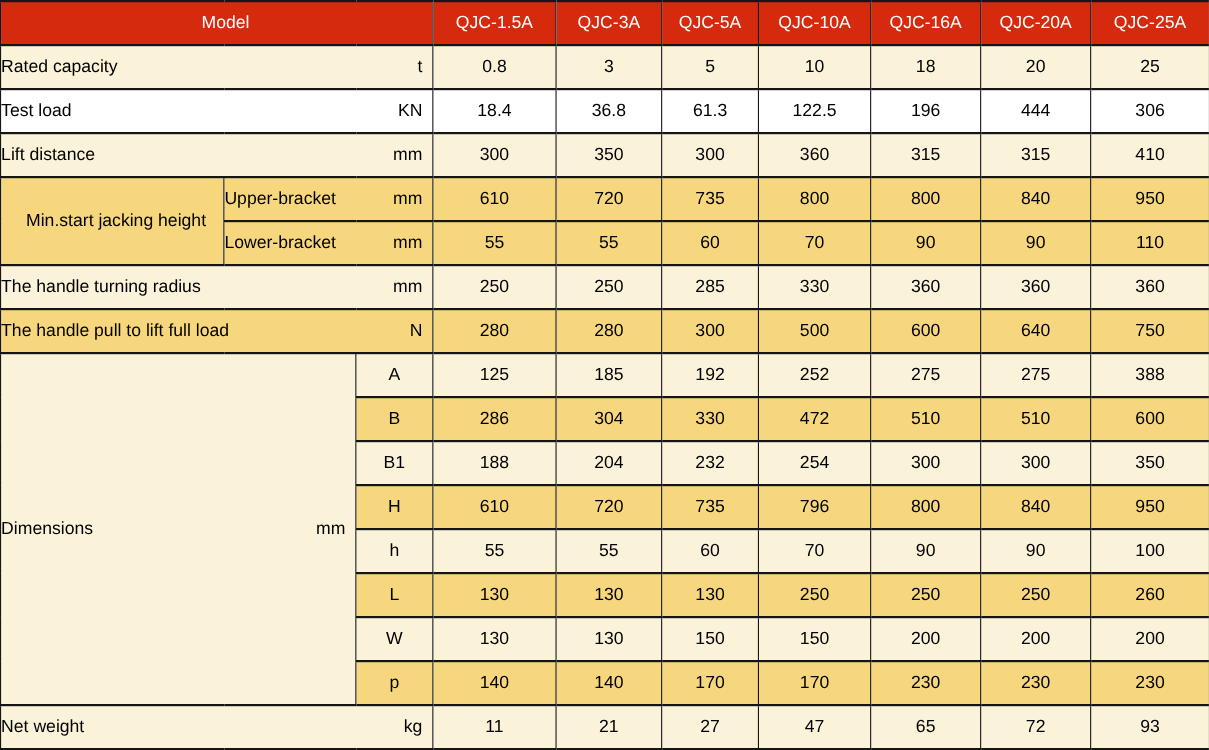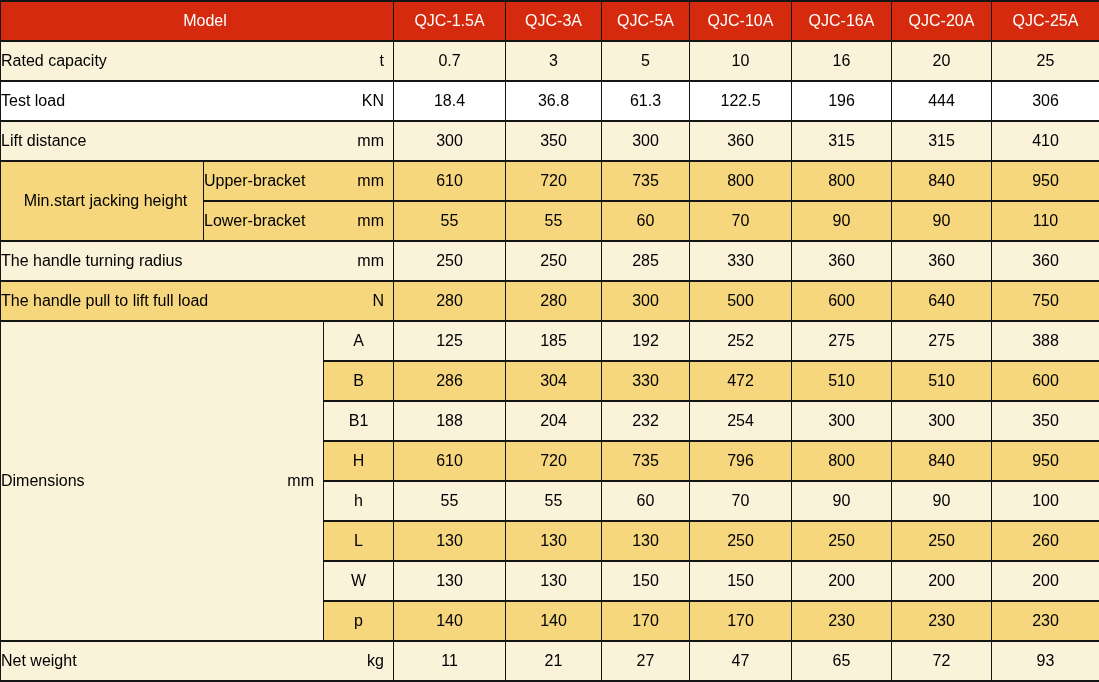--- a/index.html
+++ b/index.html
@@ -61,25 +61,25 @@
     <th class="model-col">QJC-25A</th>
   </tr>
 
   <tr>
     <td colspan="3" class="cream">
       <div class="lr">
             <span>Rated capacity</span>
             <span>t</span>
           </div>
     </td>
-    <td class="val cream">0.7</td>
+    <td class="val cream">0.8</td>
     <td class="val cream">3</td>
     <td class="val cream">5</td>
     <td class="val cream">10</td>
-    <td class="val cream">16</td>
+    <td class="val cream">18</td>
     <td class="val cream">20</td>
     <td class="val cream">25</td>
   </tr>
 
   <tr>
     <td colspan="3" class="white">
       <div class="lr">
             <span>Test load</span>
             <span>KN</span>
           </div>

